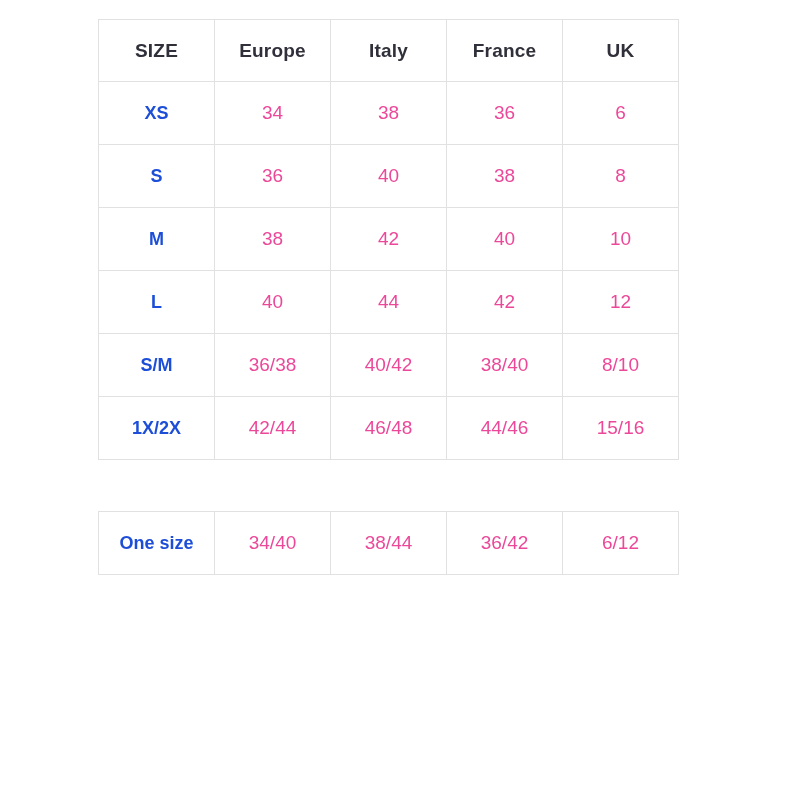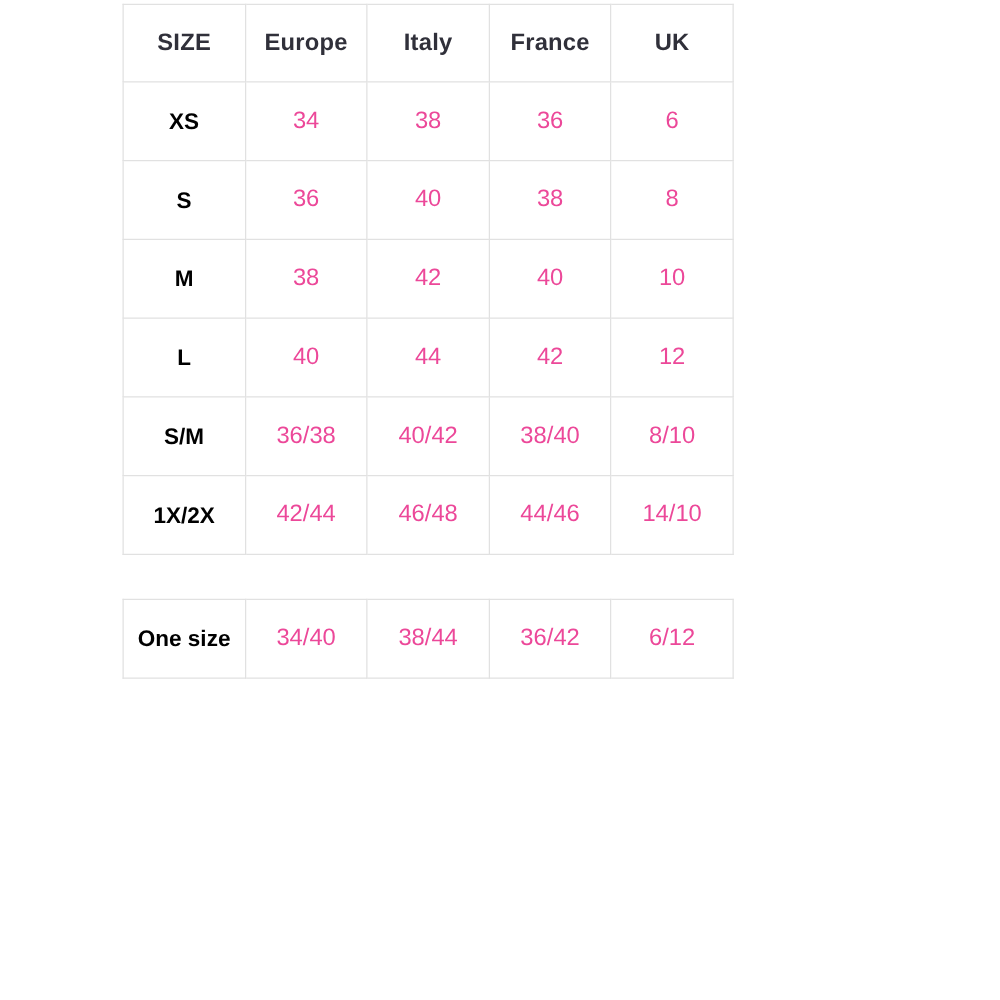--- a/index.html
+++ b/index.html
@@ -12,22 +12,23 @@
     width: 800px;
     height: 800px;
     background: #ffffff;
     box-sizing: border-box;
     padding-top: 3px;
     padding-left: 98px;
   }
   table.size-table {
     border-collapse: collapse;
     table-layout: fixed;
-    width: 489px;
+    width: 581px;
     background: #ffffff;
+    margin-top: 16px;
   }
   table.size-table th,
   table.size-table td {
     border: 1px solid #e1e1e1;
     text-align: center;
     vertical-align: middle;
     padding: 0;
     overflow: hidden;
   }
   table.size-table th {
@@ -38,21 +39,21 @@
     letter-spacing: 0.2px;
   }
   table.size-table td {
     height: 62px;
     font-size: 19px;
     font-weight: normal;
     color: #ec4899;
   }
   table.size-table td.rowlabel {
     font-weight: bold;
-    color: #000000;
+    color: #1d4ed8;
     font-size: 18px;
   }
   .table-gap {
     height: 35px;
   }
 </style>
 </head>
 <body>
 
 <div class="page">
@@ -101,21 +102,21 @@
         <td>36/38</td>
         <td>40/42</td>
         <td>38/40</td>
         <td>8/10</td>
       </tr>
       <tr>
         <td class="rowlabel">1X/2X</td>
         <td>42/44</td>
         <td>46/48</td>
         <td>44/46</td>
-        <td>14/10</td>
+        <td>15/16</td>
       </tr>
     </tbody>
   </table>
 
   <div class="table-gap"></div>
 
   <table class="size-table">
     <tbody>
       <tr>
         <td class="rowlabel">One size</td>

